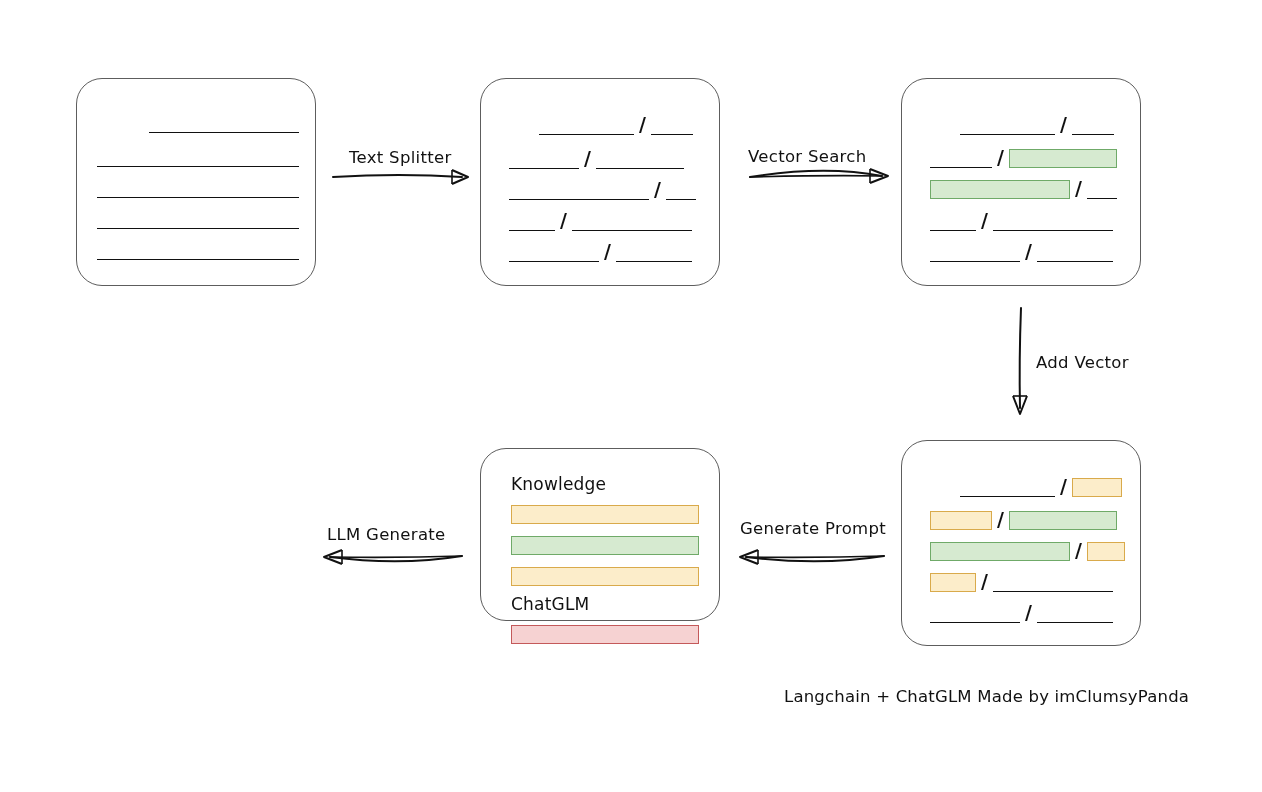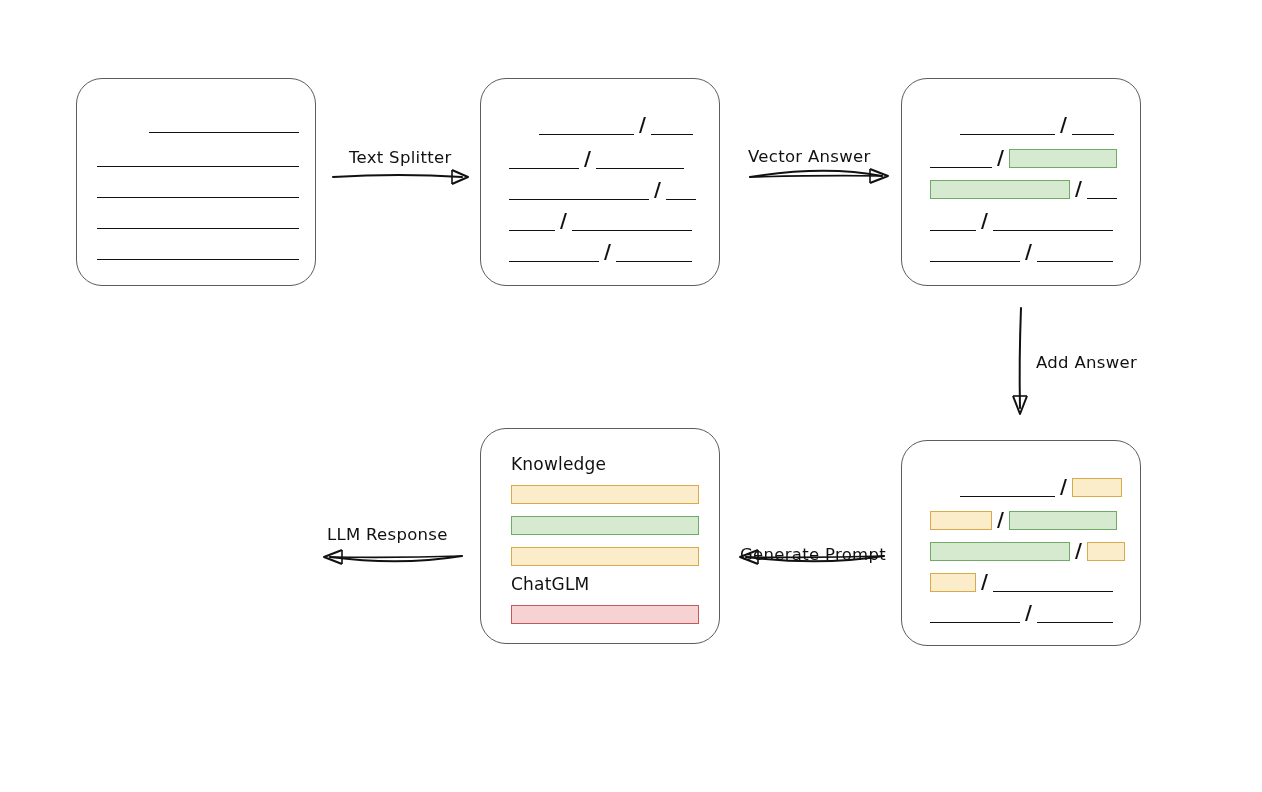--- a/index.html
+++ b/index.html
@@ -212,21 +212,21 @@
       <span class="slash">/</span>
       <span class="seg plain" style="width:120px;"></span>
     </div>
     <div class="row" style="left:0; top:162px; width:240px; padding-left:28px;">
       <span class="seg plain" style="width:90px;"></span>
       <span class="slash">/</span>
       <span class="seg plain" style="width:76px;"></span>
     </div>
   </div>
 
-  <div class="doc-box" style="left:480px; top:428px; width:240px; height:216px;">
+  <div class="doc-box" style="left:480px; top:448px; width:240px; height:173px;">
     <span class="box-heading" style="left:30px; top:25px;">Knowledge</span>
 
     <div class="row" style="left:0; top:55px; width:240px; padding-left:30px;">
       <span class="seg yellow" style="width:188px;"></span>
     </div>
     <div class="row" style="left:0; top:86px; width:240px; padding-left:30px;">
       <span class="seg green" style="width:188px;"></span>
     </div>
     <div class="row" style="left:0; top:117px; width:240px; padding-left:30px;">
       <span class="seg yellow" style="width:188px;"></span>
@@ -271,22 +271,23 @@
     <g>
       <path d="M462,556 Q400,566 330,557" stroke="#111111" stroke-width="2" fill="none" stroke-linecap="round"></path>
       <path d="M462,556 Q398,558 330,557" stroke="#111111" stroke-width="1.6" fill="none" stroke-linecap="round"></path>
       <path d="M342,550 L324,557 L342,564" stroke="#111111" stroke-width="2" fill="none" stroke-linejoin="round"></path>
       <path d="M342,550 L342,564" stroke="#111111" stroke-width="1.6" fill="none"></path>
     </g>
   </svg>
 
   <span class="arrow-label" style="left:341px; top:148px;margin-left:8px;">Text Splitter</span>
 
-  <span class="arrow-label" style="left:748px; top:147px;">Vector Answer</span>
-
-  <span class="arrow-label" style="left:1036px; top:353px;">Add Answer</span>
-
-  <span class="arrow-label" style="left:740px; top:545px;">Generate Prompt</span>
-
-  <span class="arrow-label" style="left:327px; top:525px;">LLM Response</span>
-
+  <span class="arrow-label" style="left:748px; top:147px;">Vector Search</span>
+
+  <span class="arrow-label" style="left:1036px; top:353px;">Add Vector</span>
+
+  <span class="arrow-label" style="left:740px; top:519px;">Generate Prompt</span>
+
+  <span class="arrow-label" style="left:327px; top:525px;">LLM Generate</span>
+
+  <span class="caption" style="left:784px; top:687px;">Langchain + ChatGLM Made by imClumsyPanda</span>
 
 </div>
 
 </body></html>

